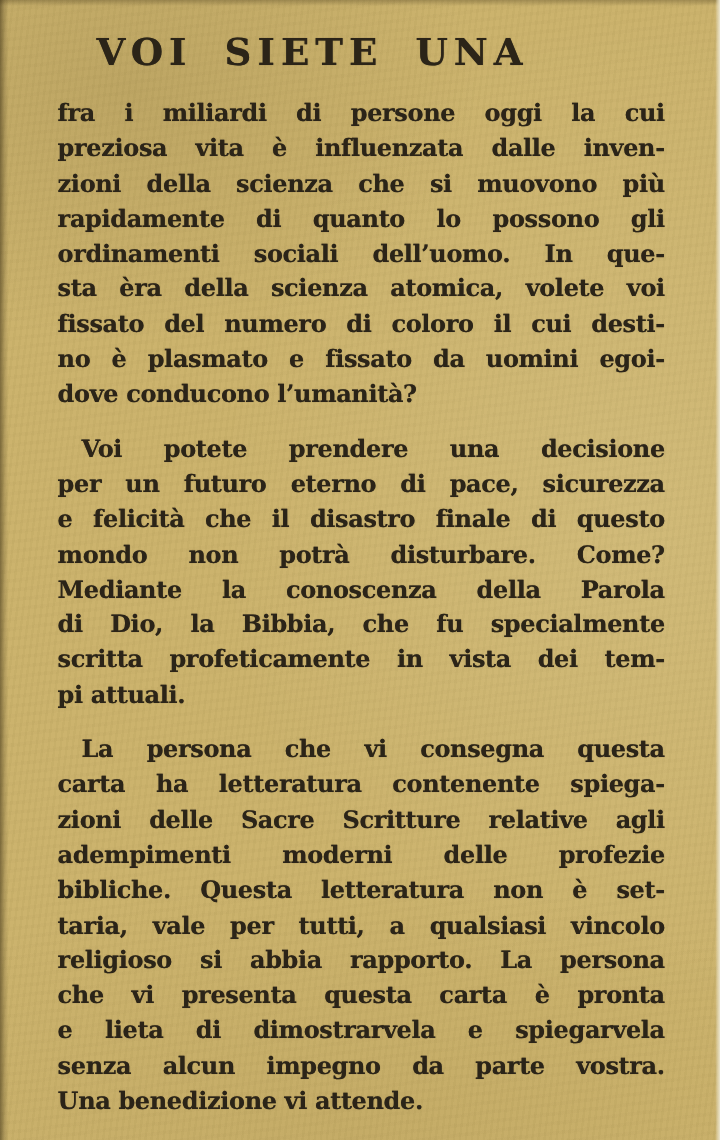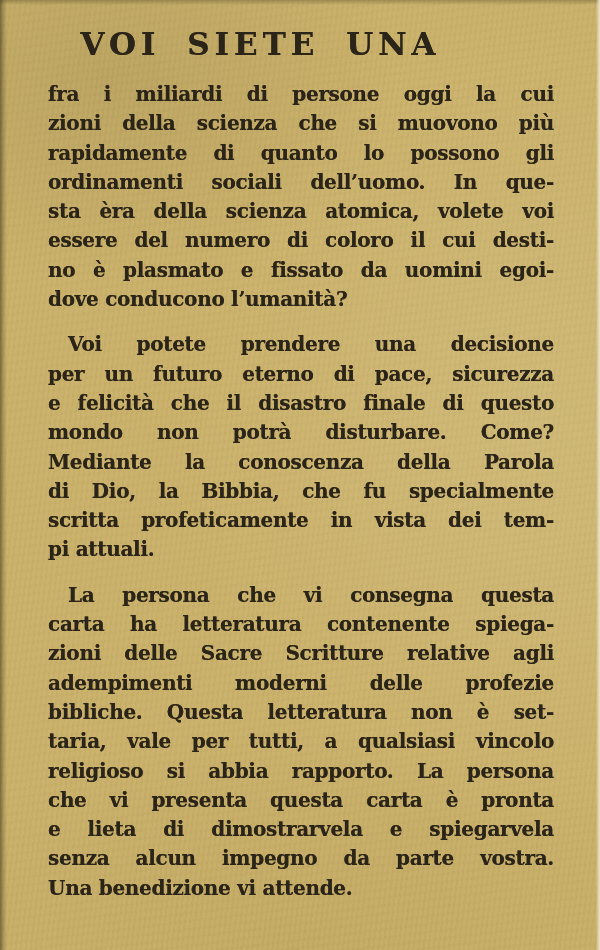--- a/index.html
+++ b/index.html
@@ -101,25 +101,26 @@
 <div class="card">
   <div class="edge edge-left"></div>
   <div class="edge edge-top"></div>
   <div class="edge edge-right"></div>
 
   <h1 class="title">VOI SIETE UNA</h1>
 
   <div class="text-block">
       <div class="para">
         <div class="line">fra i miliardi di persone oggi la cui</div>
+        <div class="line">preziosa vita è influenzata dalle inven-</div>
         <div class="line">zioni della scienza che si muovono più</div>
         <div class="line">rapidamente di quanto lo possono gli</div>
         <div class="line">ordinamenti sociali dell’uomo. In que-</div>
         <div class="line">sta èra della scienza atomica, volete voi</div>
-        <div class="line">essere del numero di coloro il cui desti-</div>
+        <div class="line">fissato del numero di coloro il cui desti-</div>
         <div class="line">no è plasmato e fissato da uomini egoi-</div>
         <div class="line last">dove conducono l’umanità?</div>
       </div>
       <div class="para">
         <div class="line first-indent">Voi potete prendere una decisione</div>
         <div class="line">per un futuro eterno di pace, sicurezza</div>
         <div class="line">e felicità che il disastro finale di questo</div>
         <div class="line">mondo non potrà disturbare. Come?</div>
         <div class="line">Mediante la conoscenza della Parola</div>
         <div class="line">di Dio, la Bibbia, che fu specialmente</div>

